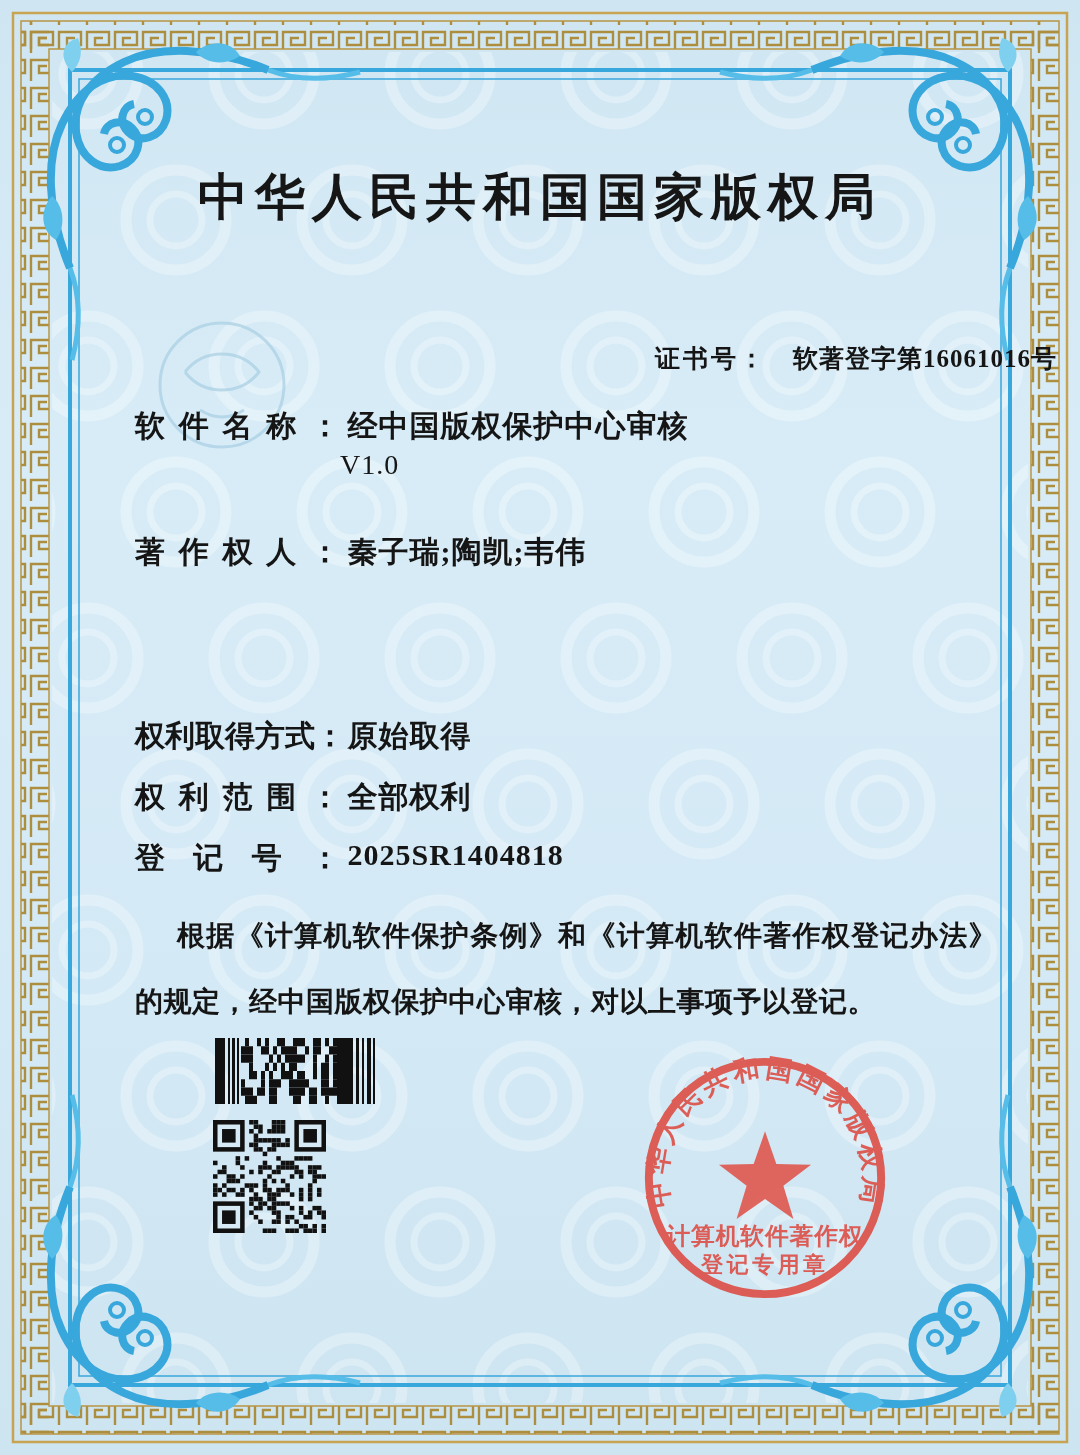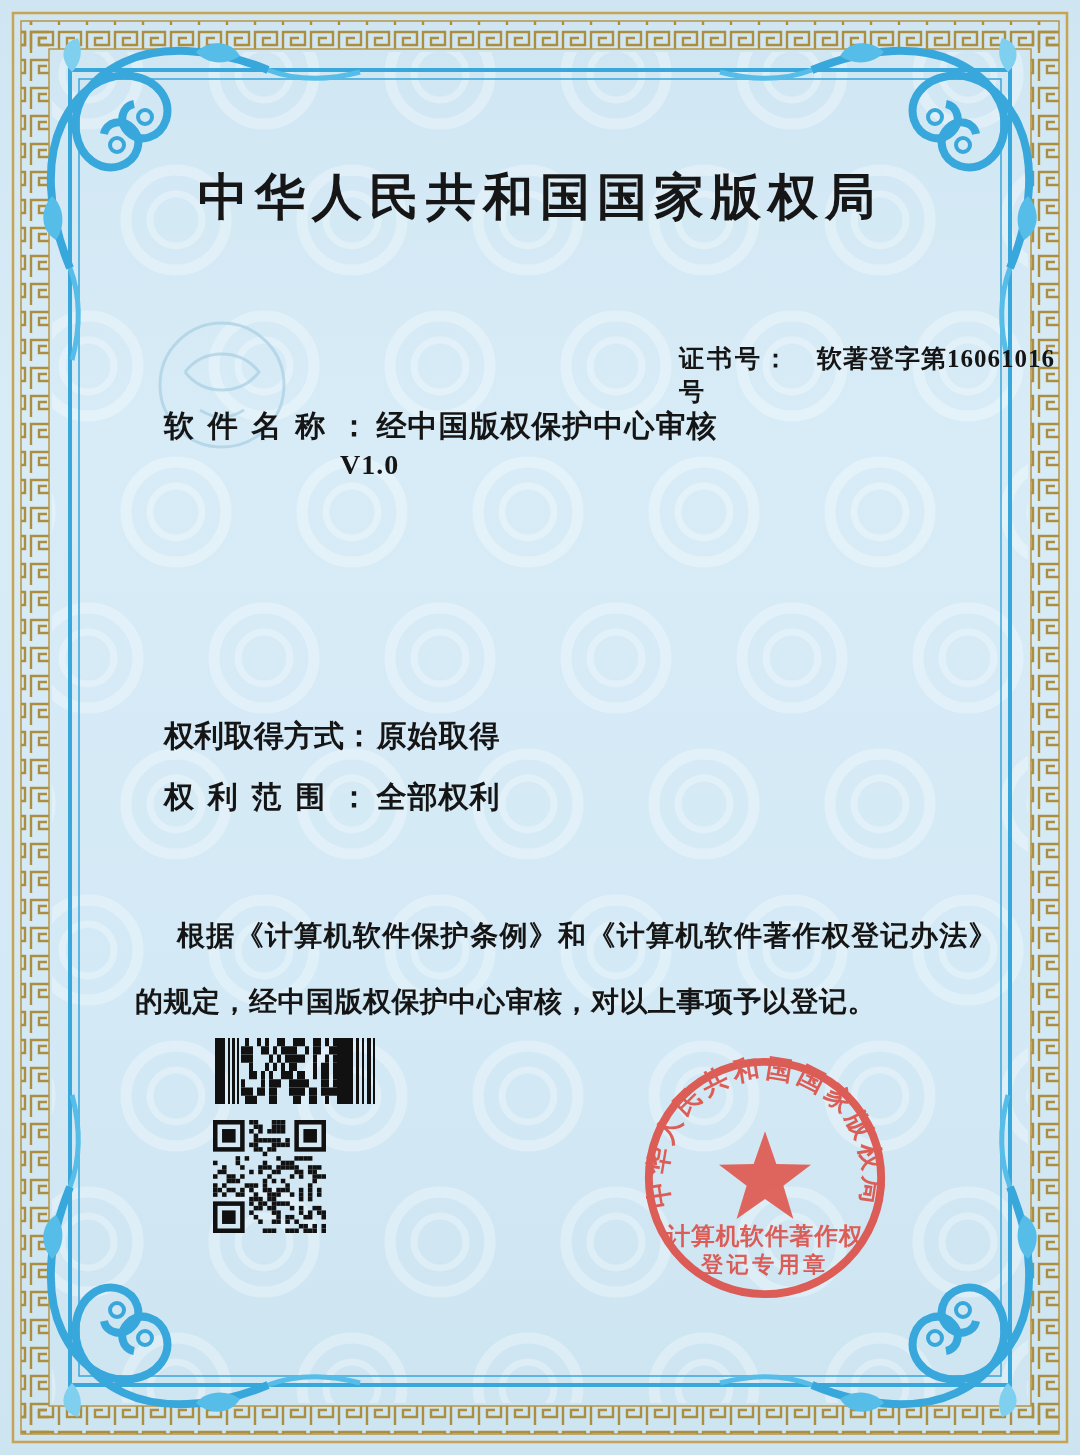--- a/index.html
+++ b/index.html
@@ -15,33 +15,32 @@
     overflow:hidden;
     color:#151515;
   }
   #decor{position:absolute;left:0;top:0;width:1080px;height:1455px;pointer-events:none;}
   .abs{position:absolute;}
   .title{
     left:0;width:1080px;text-align:center;
     font-size:50px;font-weight:700;letter-spacing:7px;
     color:#161616;
   }
-  .certno-row{left:655px;top:342px;font-size:25px;font-weight:700;margin-left:24px;}
+  .certno-row{left:655px;top:342px;font-size:25px;font-weight:700;}
   .certno-row .lbl{letter-spacing:3px;}
   .certno-row .val{margin-left:26px;letter-spacing:1px;}
   .field-row{left:135px;font-size:30px;font-weight:700;white-space:nowrap;}
   .field-label{
     display:inline-block;width:205px;
     text-align:justify;text-align-last:justify;
     -moz-text-align-last:justify;
     vertical-align:top;
-    margin-left:29px;
   }
   .field-value{margin-left:0px;letter-spacing:1px;}
-  .value-line2{left:340px;font-size:28px;font-weight:700;letter-spacing:1px;}
+  .value-line2{left:340px;font-size:28px;font-weight:400;letter-spacing:1px;}
   .statement{
     left:135px;top:903px;width:862px;
     font-size:28px;font-weight:700;line-height:66px;
     text-indent:42px;letter-spacing:0.5px;
     text-align:justify;
   }
   .date{
     left:660px;top:1283px;
     font-size:32px;font-weight:700;letter-spacing:2px;
   }
@@ -112,31 +111,39 @@
   <div class="abs certno-row">
     <span class="lbl">证书号：</span><span class="val">软著登字第16061016号</span>
   </div>
 
   <div class="abs field-row" style="top:406px">
     <span class="field-label">软件名称：</span>
     <span class="field-value">经中国版权保护中心审核</span>
   </div>
   <div class="abs value-line2" style="top:449px">V1.0</div>
 
+  <div class="abs field-row" style="top:532px">
+    <span class="field-label">著作权人：</span>
+    <span class="field-value">秦子瑞;陶凯;韦伟</span>
+  </div>
 
   <div class="abs field-row" style="top:777px">
     <span class="field-label">权利范围：</span>
     <span class="field-value">全部权利</span>
   </div>
 
   <div class="abs field-row" style="top:716px">
     <span class="field-label">权利取得方式：</span>
     <span class="field-value">原始取得</span>
   </div>
 
+  <div class="abs field-row" style="top:838px">
+    <span class="field-label">登记号：</span>
+    <span class="field-value">2025SR1404818</span>
+  </div>
 
   <div class="abs statement">根据《计算机软件保护条例》和《计算机软件著作权登记办法》的规定，经中国版权保护中心审核，对以上事项予以登记。</div>
 
   <div class="abs" id="barcode-box">
     <svg id="barcode" width="160" height="66" viewBox="0 0 160 66" xmlns="http://www.w3.org/2000/svg">
         <rect x="0" y="0" w="10" width="10" height="66" fill="#111"></rect>
         <rect x="13" y="0" w="2" width="2" height="66" fill="#111"></rect>
         <rect x="17" y="0" w="3" width="3" height="66" fill="#111"></rect>
         <rect x="22" y="0" w="2" width="2" height="66" fill="#111"></rect>
         <rect x="122" y="0" w="16" width="16" height="66" fill="#111"></rect>

